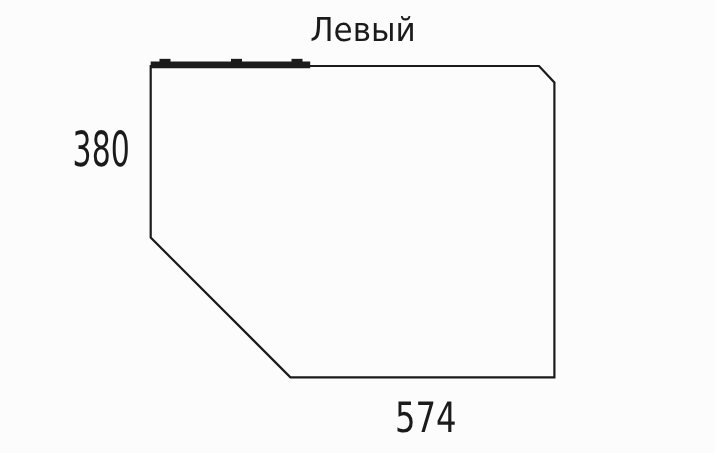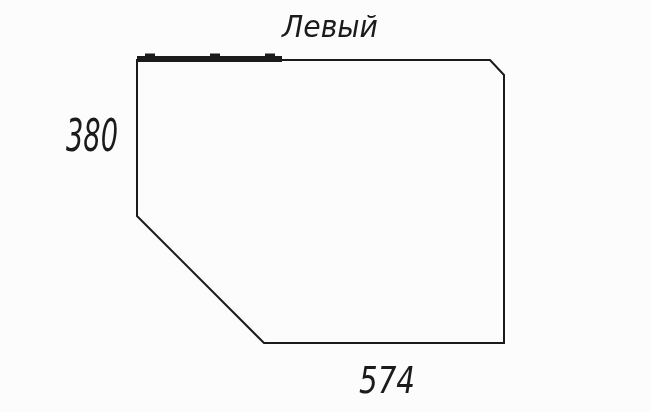--- a/index.html
+++ b/index.html
@@ -14,21 +14,20 @@
     width: 650px;
     height: 412px;
     background: var(--bg-color);
     font-family: "DejaVu Sans", "Liberation Sans", sans-serif;
     overflow: hidden;
   }
   .canvas {
     position: relative;
     width: 542px;
     height: 412px;
-    font-style: italic;
   }
   svg {
     display: block;
   }
   .outline {
     fill: none;
     stroke: var(--line-color);
     stroke-width: 2;
     stroke-linejoin: miter;
   }

